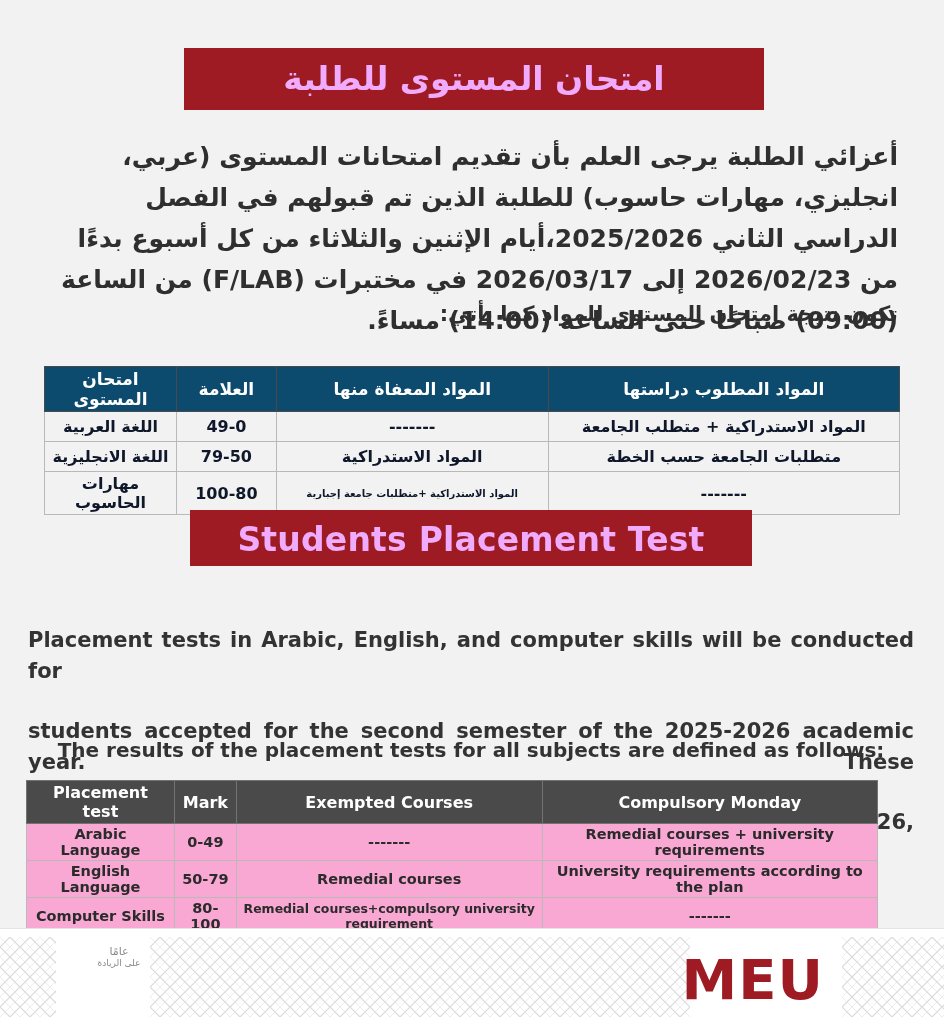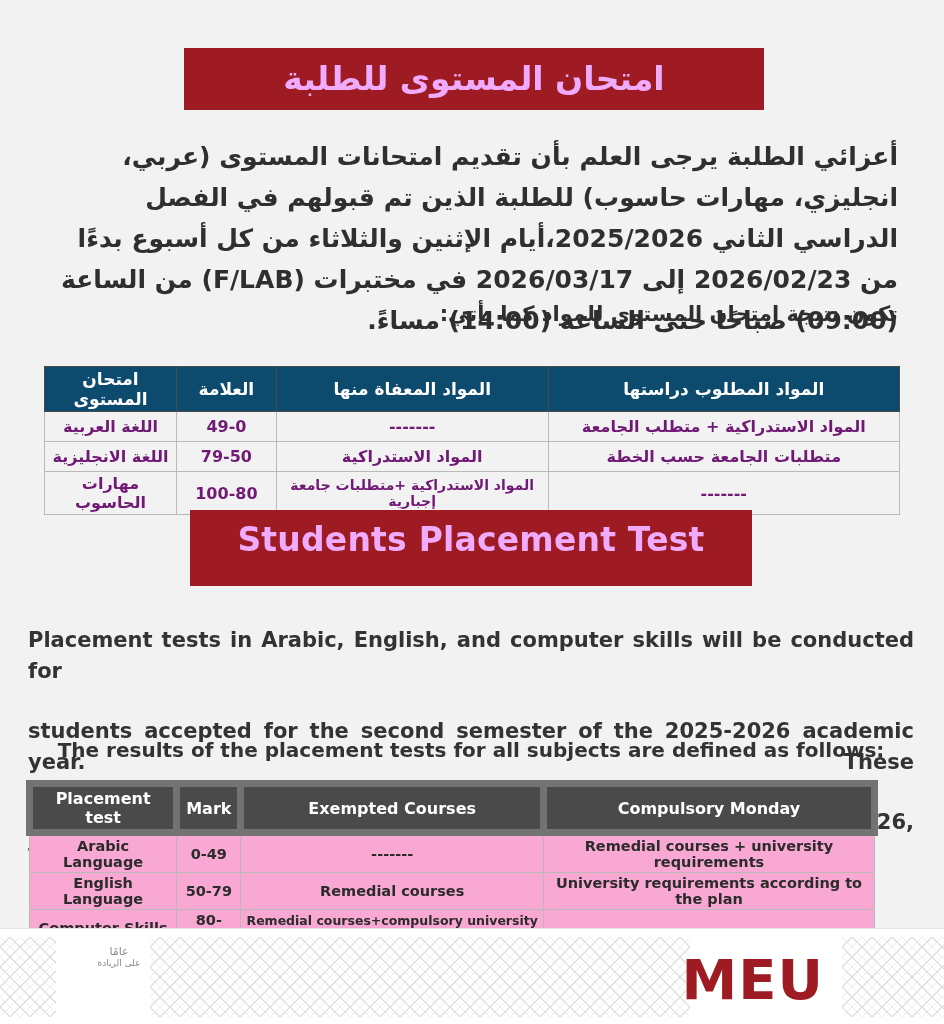--- a/index.html
+++ b/index.html
@@ -28,21 +28,21 @@
     position: absolute;
     left: 184px; top: 48px;
     width: 580px; height: 62px;
     line-height: 62px;
     font-size: 33px;
     direction: rtl;
   }
   .banner-en {
     position: absolute;
     left: 190px; top: 510px;
-    width: 562px; height: 76px;
+    width: 562px; height: 56px;
     line-height: 60px;
     font-size: 33px;
   }
 
   
   .ar-para {
     position: absolute;
     left: 46px; top: 136px;
     width: 852px;
     direction: rtl;
@@ -80,21 +80,21 @@
     height: 30px;
     border: 1px solid #4a4a4a;
     padding: 2px 6px;
     text-align: center;
   }
   .tbl-ar td {
     border: 1px solid #b9b9b9;
     height: 30px;
     padding: 2px 6px;
     text-align: center;
-    color: #701a75;
+    color: #0f172a;
     font-weight: bold;
     background: #f2f2f2;
   }
 
   
   .en-para {
     position: absolute;
     left: 28px; top: 596px;
     width: 886px;
     color: #333;
@@ -121,21 +121,21 @@
     left: 26px; top: 780px;
     width: 852px;
     font-size: 15px;
   }
   .tbl-en th {
     background: #4a4a4a;
     color: #fff;
     font-weight: bold;
     font-size: 16px;
     height: 32px;
-    border: 7px solid #737373;
+    border: 1px solid #737373;
     padding: 2px 6px;
     text-align: center;
   }
   .tbl-en td {
     border: 1px solid #b9b9b9;
     height: 30px;
     padding: 2px 5px;
     text-align: center;
     color: #2b2b2b;
     font-weight: bold;
@@ -223,21 +223,21 @@
         <td>اللغة العربية</td>
       </tr>
       <tr>
         <td>متطلبات الجامعة حسب الخطة</td>
         <td>المواد الاستدراكية</td>
         <td>79-50</td>
         <td>اللغة الانجليزية</td>
       </tr>
       <tr>
         <td>-------</td>
-        <td class="small" style="font-size:14px">المواد الاستدراكية +متطلبات جامعة إجبارية</td>
+        <td class="small" style="font-size:10px">المواد الاستدراكية +متطلبات جامعة إجبارية</td>
         <td>100-80</td>
         <td>مهارات الحاسوب</td>
       </tr>
     </tbody>
   </table>
 
   <div class="banner banner-en">Students Placement Test</div>
 
   <div class="en-para">
     <span class="line j">Placement tests in Arabic, English, and computer skills will be conducted for</span>

